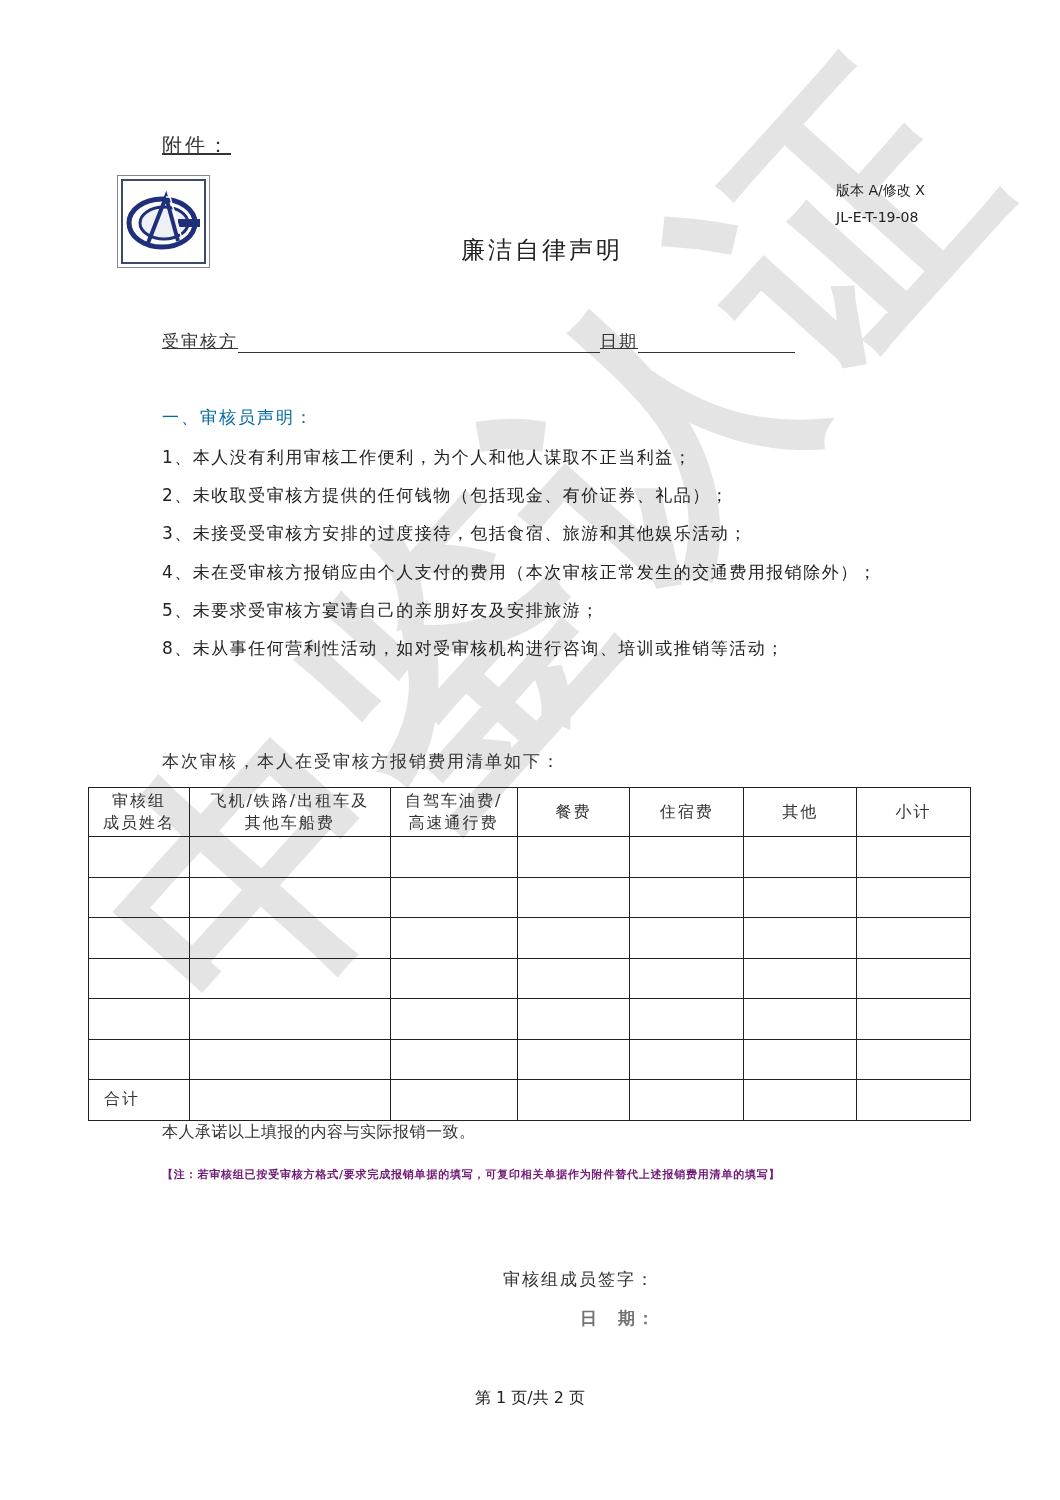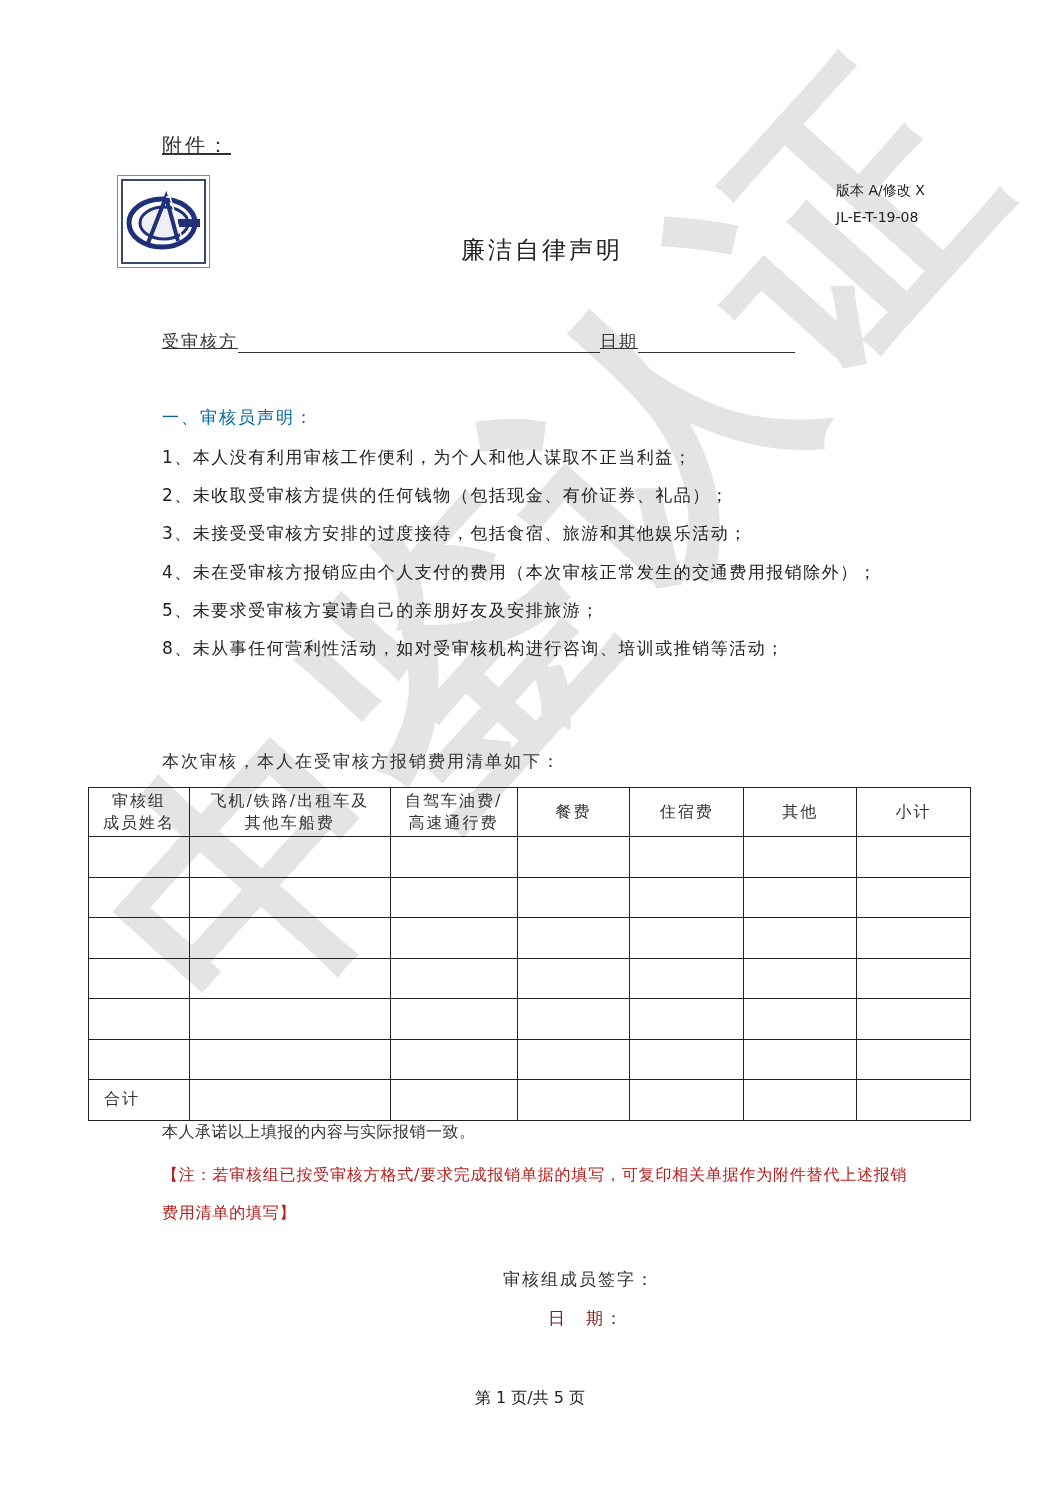--- a/index.html
+++ b/index.html
@@ -54,24 +54,24 @@
       border-collapse: collapse; width: 883px;
       font-size: 16px; color: #333; background: transparent;
     }
     table.expense th, table.expense td { border: 1px solid #222; }
     table.expense th { font-weight: normal; height: 49px; text-align: center; line-height: 22px; letter-spacing: 2px; }
     table.expense td { height: 40.5px; }
     table.expense td.total-label { text-align: left; padding-left: 15px; vertical-align: middle; letter-spacing: 2px; }
 
     .promise { position: absolute; left: 162px; top: 1122px; font-size: 16px; color: #333; letter-spacing: 0.5px; }
 
-    .note { position: absolute; left: 162px; top: 1156px; font-size: 16px; font-weight: normal; color: #b91c1c; line-height: 38px; width: 760px; letter-spacing: 0.8px; }
+    .note { position: absolute; left: 162px; top: 1156px; font-size: 11px; font-weight: bold; color: #701a75; line-height: 38px; width: 760px; letter-spacing: 0.8px; }
 
     .sign-label { position: absolute; left: 503px; top: 1268px; font-size: 17px; color: #333; letter-spacing: 2px; }
-    .sign-date { position: absolute; left: 548px; top: 1307px; font-size: 17px; color: #7f1d1d; letter-spacing: 2px; }
+    .sign-date { position: absolute; left: 580px; top: 1307px; font-size: 17px; color: #737373; letter-spacing: 2px; font-weight: bold; }
 
     .page-footer { position: absolute; left: 0; width: 1060px; top: 1388px; text-align: center; font-size: 16px; color: #222; }
   </style>
 </head>
 <body>
 
 <div class="watermark">
   <div class="watermark-text">中鉴认证</div>
 </div>
 
@@ -223,14 +223,14 @@
     </tbody>
   </table>
 
   <div class="promise">本人承诺以上填报的内容与实际报销一致。</div>
 
   <div class="note">【注：若审核组已按受审核方格式/要求完成报销单据的填写，可复印相关单据作为附件替代上述报销费用清单的填写】</div>
 
   <div class="sign-label">审核组成员签字：</div>
   <div class="sign-date">日　期：</div>
 
-  <div class="page-footer">第 1 页/共 5 页</div>
+  <div class="page-footer">第 1 页/共 2 页</div>
 </div>
 
 </body></html>

